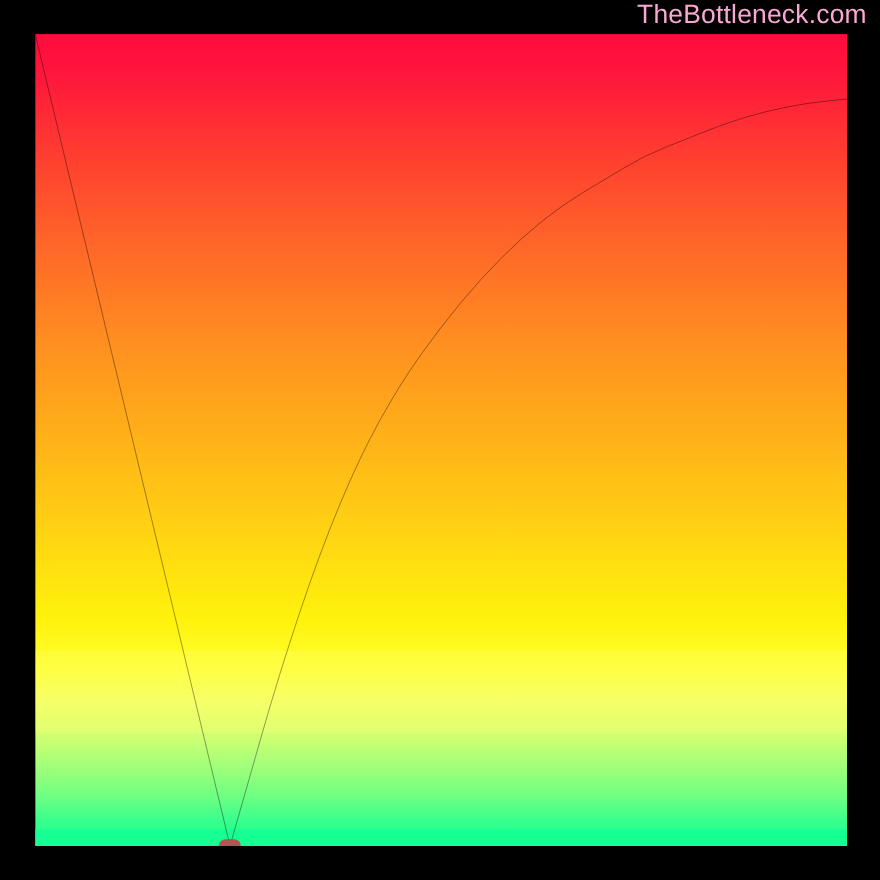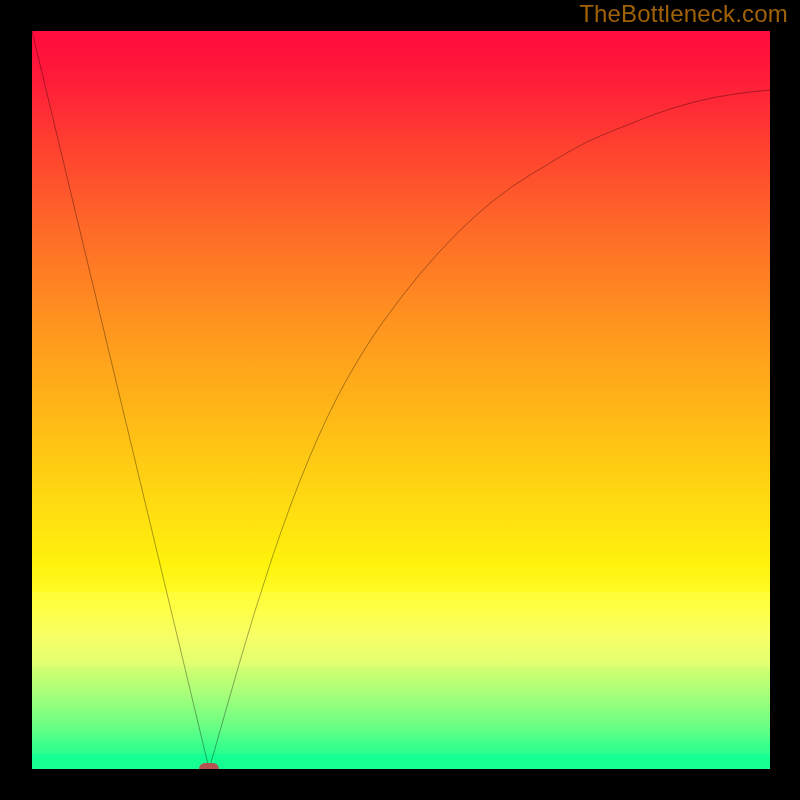--- a/index.html
+++ b/index.html
@@ -14,21 +14,21 @@
   .frame {
     position: relative;
     width: 800px;
     height: 800px;
     background: #000;
   }
   .watermark {
     position: absolute;
     top: 0;
     right: 12px;
-    color: #a16207;
+    color: #f9a8d4;
     font-size: 24px;
     font-weight: 500;
     letter-spacing: 0.2px;
     z-index: 10;
     user-select: none;
     text-align: right;
   }
   .plot {
     position: absolute;
     left: 32px;

